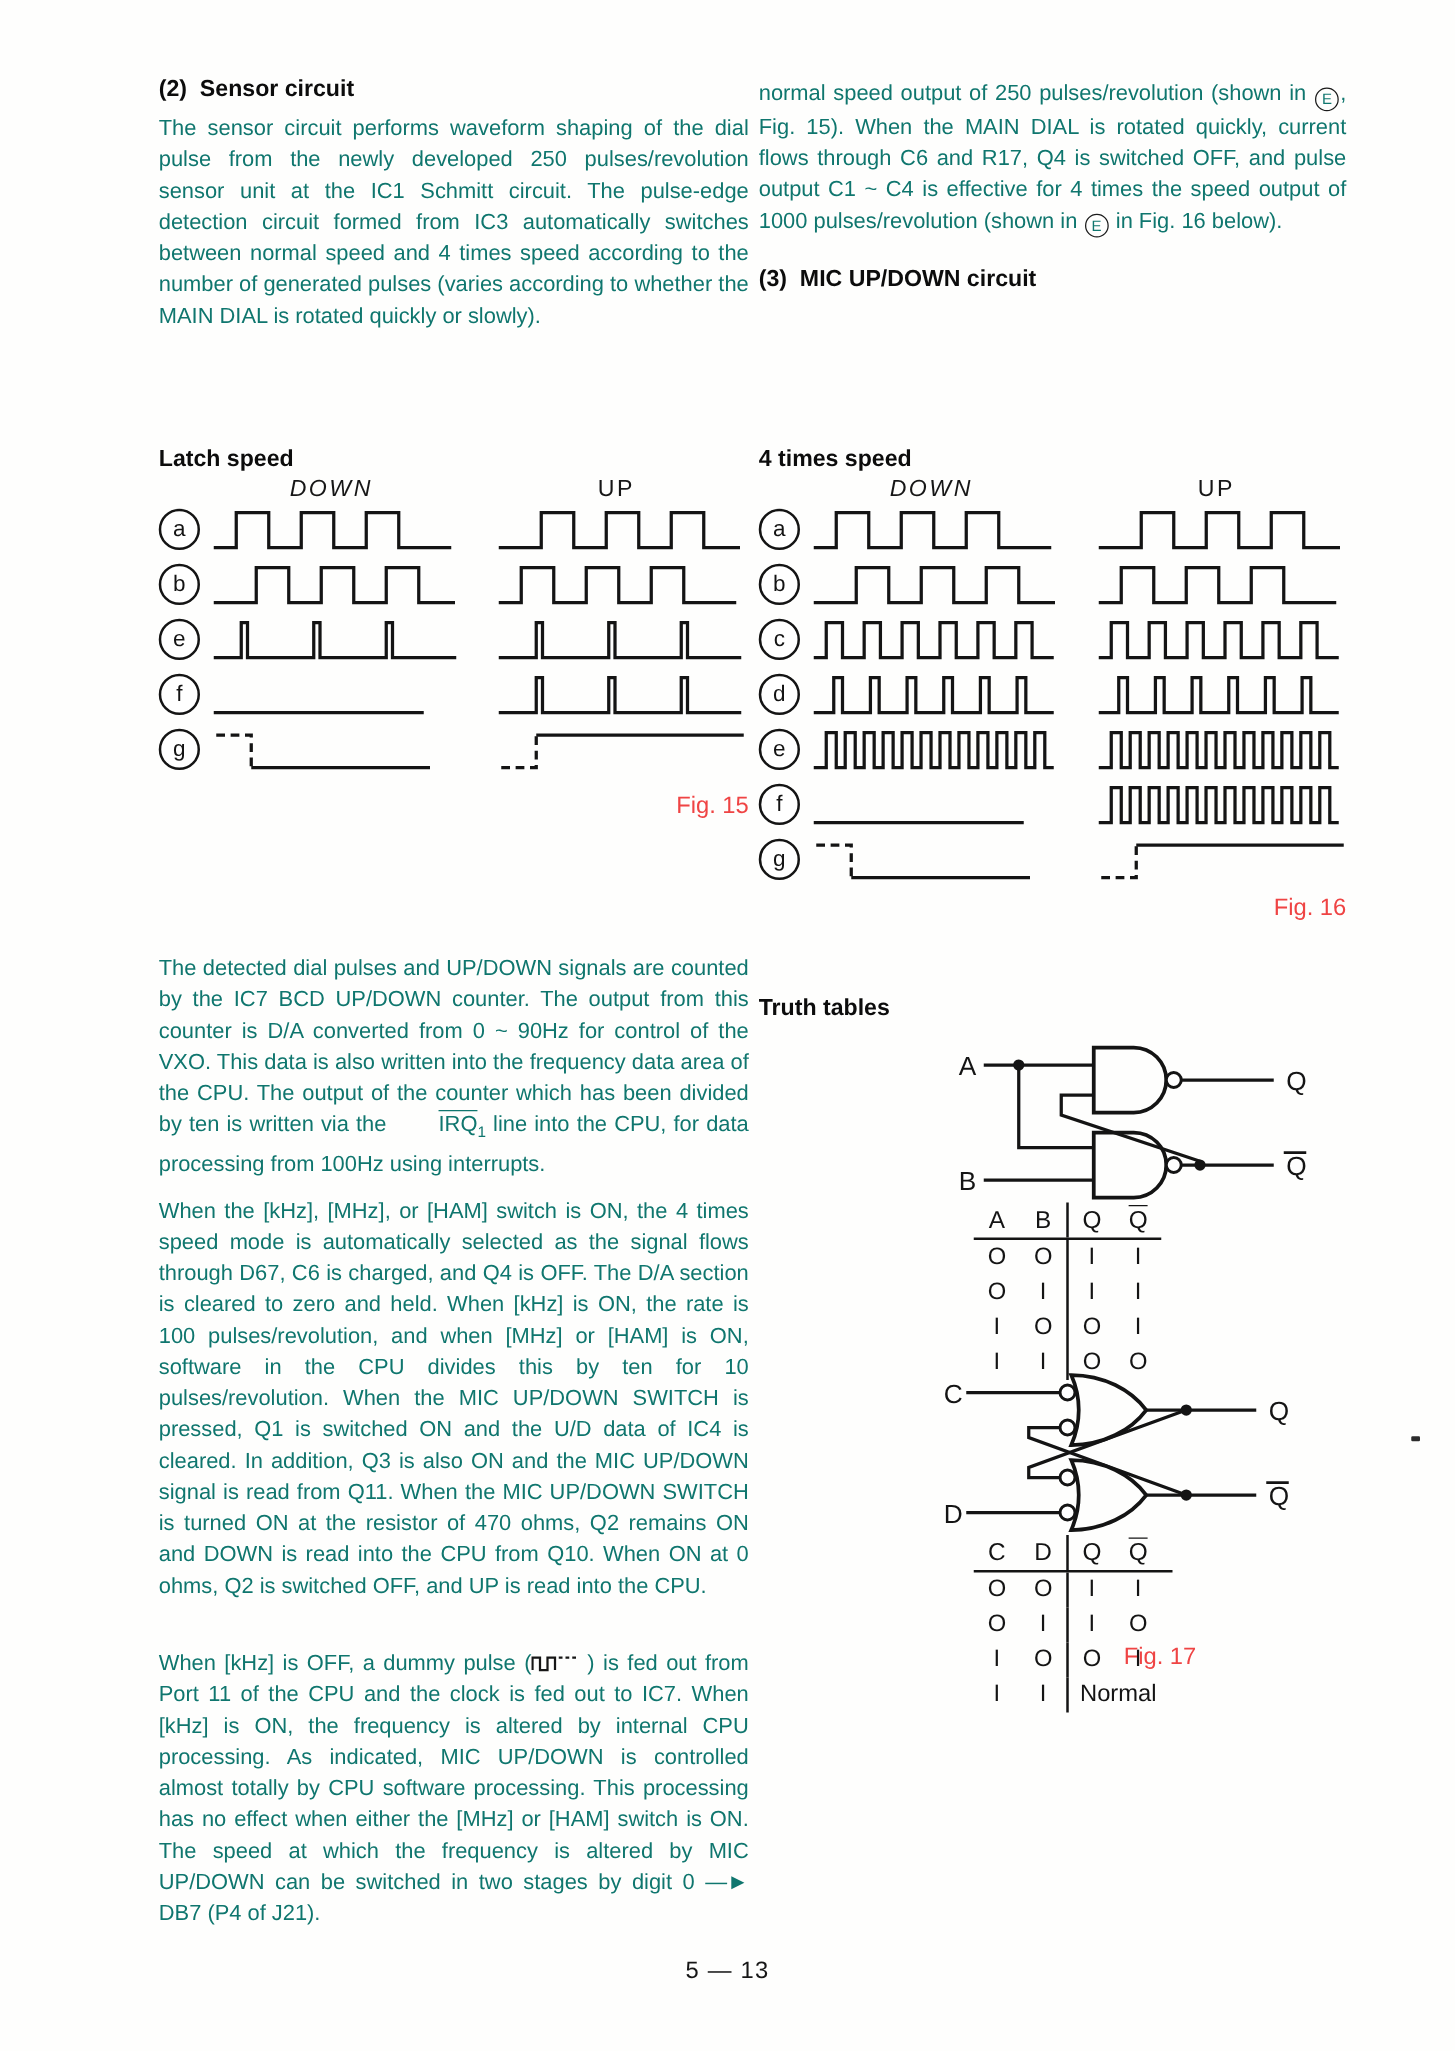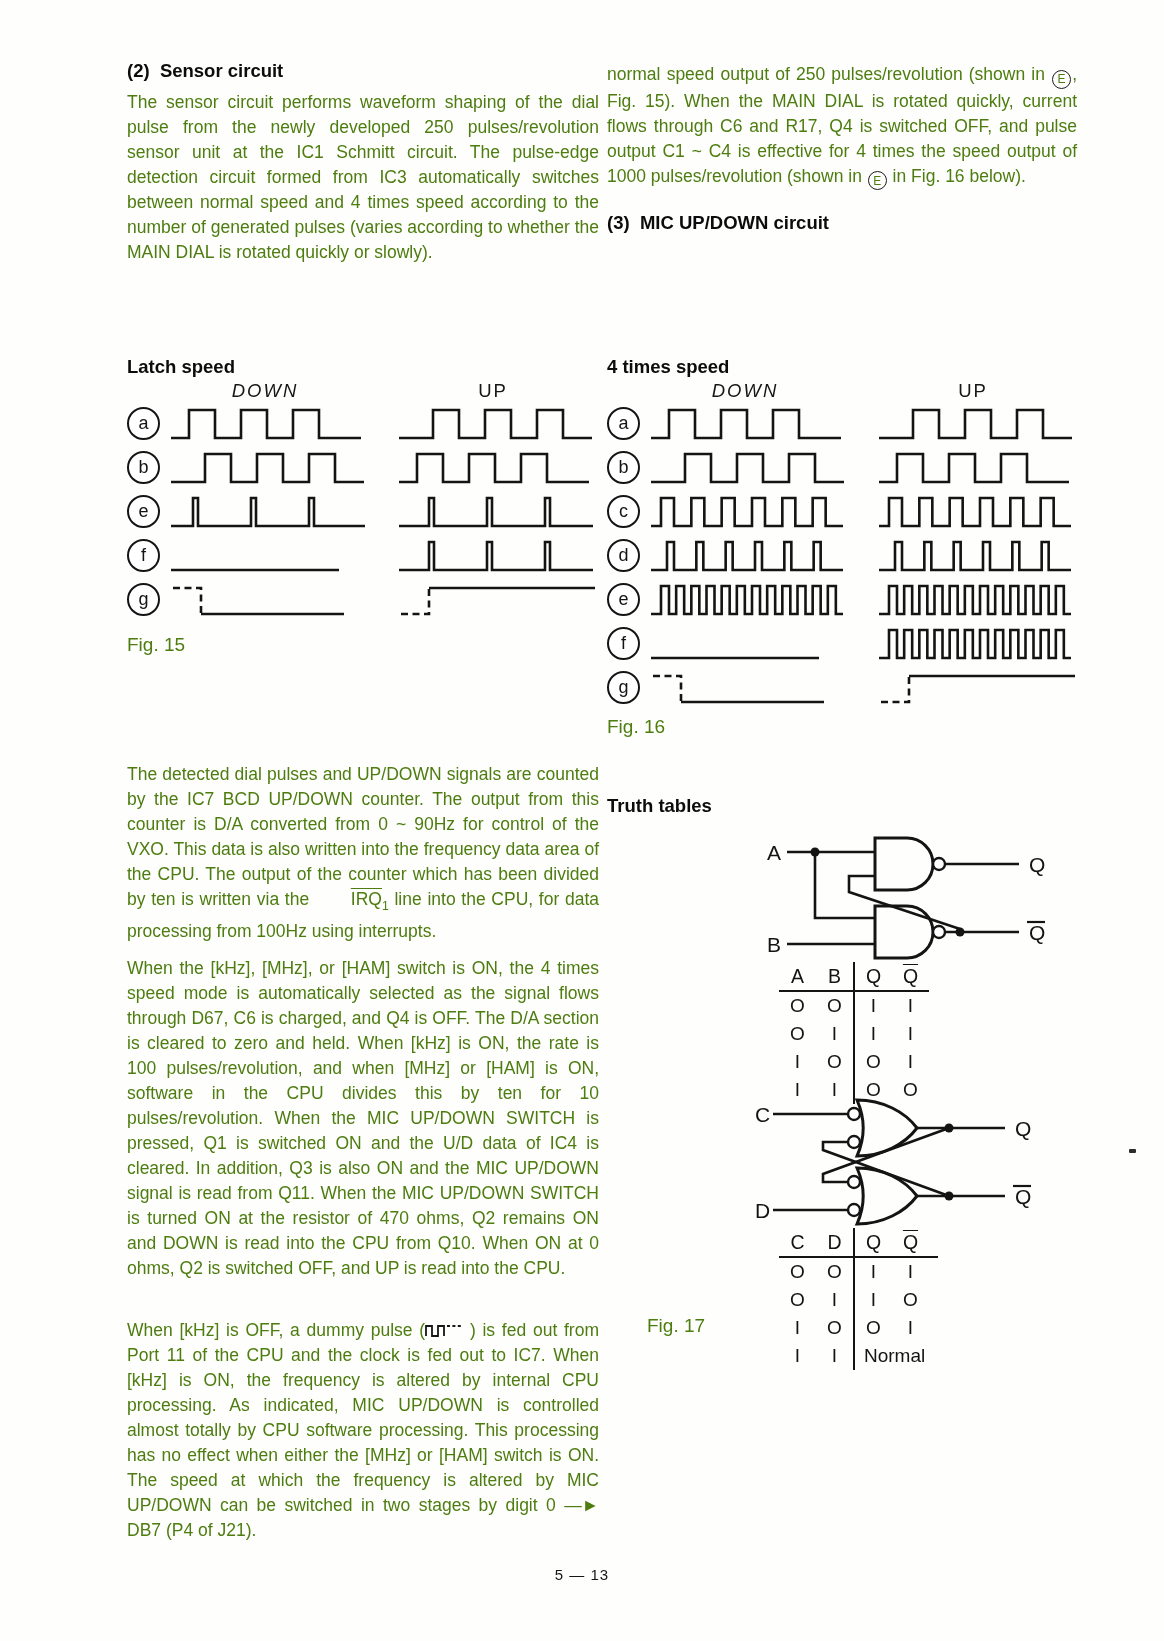--- a/index.html
+++ b/index.html
@@ -5,21 +5,21 @@
   html,body{margin:0;padding:0;background:#ffffff;}
   .page{
     position:relative;width:1164px;height:1641px;background:#fefefd;
     font-family:"Liberation Sans","DejaVu Sans",sans-serif;color:#161616;
     overflow:hidden;
   }
   .col{position:absolute;top:0;height:1641px;}
   .col-left{left:127px;width:472px;}
   .col-right{left:607px;width:472px;}
   .abs{position:absolute;left:0;}
-  .para{font-size:17.5px;line-height:25px;text-align:justify;color:#4d7c0f;}
+  .para{font-size:17.5px;line-height:25px;text-align:justify;color:#0f766e;}
   .hdg{font-size:18.5px;font-weight:bold;color:#0c0c0c;}
   .circ{
     display:inline-flex;align-items:center;justify-content:center;
     width:17px;height:17px;border:1.6px solid #1a1a1a;border-radius:50%;
     font-size:12px;line-height:1;vertical-align:-3px;margin:0 1px;
   }
   .ovl{text-decoration:overline;margin-left:36px;}
   .subs{font-size:70%;vertical-align:sub;}
   .pulse-glyph svg{vertical-align:-2px;}
   
@@ -28,34 +28,34 @@
   .whead .wh-gap{width:28px;}
   .whead .wh-up{width:200px;text-align:center;}
   .wrow{display:flex;align-items:flex-start;height:44px;}
   .wl{
     width:29px;height:29px;border:2.4px solid #141414;border-radius:50%;
     display:flex;align-items:center;justify-content:center;
     font-size:18px;color:#141414;margin:5px 9px 0 0;flex:none;background:#fff;
   }
   .wsvg-down{flex:none;}
   .wsvg-gap{width:28px;flex:none;}
-  .figcap{font-size:19px;color:#4d7c0f;text-align:left;}
+  .figcap{font-size:19px;color:#ef4444;text-align:right;}
   
   .tt{display:inline-block;color:#141414;font-size:19px;}
   .tt-row{display:flex;}
   .tt-cell{width:37px;text-align:center;line-height:28px;height:28px;}
   .tt-sep{border-left:2.2px solid #141414;}
   .tt-head{border-bottom:2.2px solid #141414;}
   .tt-head .tt-cell{font-size:19.5px;}
   .tt-latch{width:74px !important;text-align:left !important;padding-left:9px;}
   .bar{text-decoration:overline;}
   .gate svg{display:block;}
   .gate text{font-size:21px;fill:#141414;}
   .speck{position:absolute;left:1129px;top:1149px;width:7px;height:4px;background:#2c2c2c;border-radius:1px;}
-  .pgnum{position:absolute;left:0;top:1566px;width:1164px;text-align:center;font-size:15px;color:#161616;letter-spacing:1px;}
+  .pgnum{position:absolute;left:0;top:1566px;width:1164px;text-align:center;font-size:19px;color:#161616;letter-spacing:1px;}
 </style>
 </head>
 <body>
 
 <div class="page">
 
   <div class="col col-left">
     <div class="abs hdg" style="top:60px;">(2)&nbsp;&nbsp;Sensor circuit</div>
     <div class="abs para" style="top:90px;width:472px;">The sensor circuit performs waveform shaping of the dial pulse from the newly developed 250 pulses/revolution sensor unit at the IC1 Schmitt circuit. The pulse-edge detection circuit formed from IC3 automatically switches between normal speed and 4 times speed according to the number of generated pulses (varies according to whether the MAIN DIAL is rotated quickly or slowly).</div>
 

